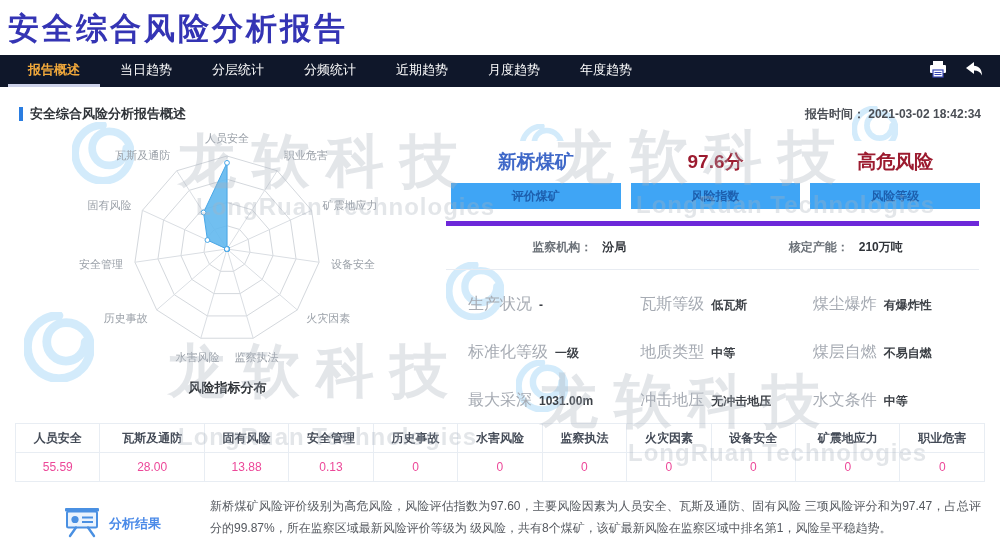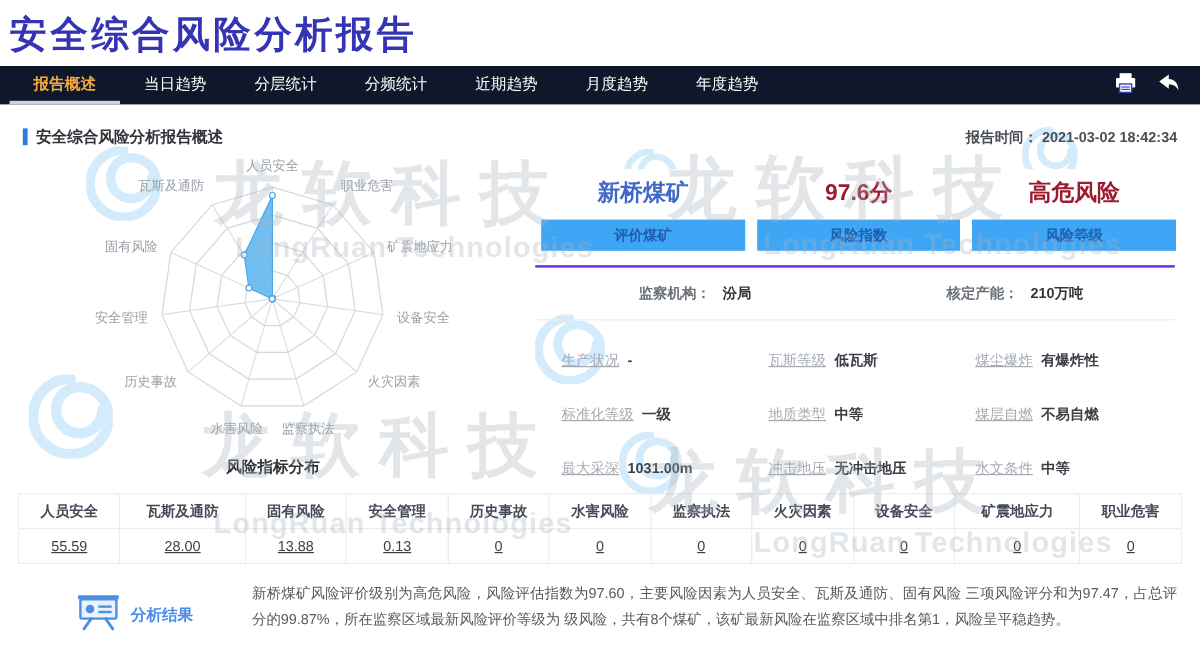--- a/index.html
+++ b/index.html
@@ -33,33 +33,33 @@
   .main-row{display:flex;}
   .left-col{width:425px;flex:none;}
   .radar-title{text-align:center;font-size:13px;font-weight:bold;color:#2f3338;margin-top:-2px;}
   .right-col{flex:1;min-width:0;}
   
   .cards{display:flex;margin:16px 0 0 6px;}
   .card{flex:1;margin:0 5px;text-align:center;}
   .card-value{height:42px;line-height:42px;font-size:19px;font-weight:bold;background:#fff;}
   .card-label{background:#3fa5f5;color:#1d5fae;height:26px;line-height:26px;font-size:12px;font-weight:bold;}
   
-  .org-row{display:flex;border-top:2px solid #6d28d9;border-bottom:1px solid #e8ecf2;margin:12px 6px 0;padding:13px 0;}
+  .org-row{display:flex;border-top:5px solid #6d28d9;border-bottom:1px solid #e8ecf2;margin:12px 6px 0;padding:13px 0;}
   .org-item{flex:1;text-align:center;font-size:12px;}
   .org-label{color:#6b7178;font-weight:bold;margin-right:10px;}
   .org-value{color:#30343a;font-weight:bold;}
   
   .details{display:grid;grid-template-columns:repeat(3,1fr);row-gap:27px;padding:24px 0 0 28px;}
-  .d-label{color:#a6abb3;font-size:12px;margin-right:7px;text-decoration:underline;}
+  .d-label{color:#a6abb3;font-size:16px;margin-right:7px;}
   .d-value{color:#3c4046;font-size:12px;font-weight:bold;}
   
   .risk-table{width:100%;border-collapse:collapse;margin-top:12px;}
   .risk-table th,.risk-table td{border:1px solid #e8edf3;height:26px;text-align:center;font-size:12px;}
   .risk-table th{color:#444b57;font-weight:bold;}
-  .risk-table td{color:#404040;text-decoration:underline;}
+  .risk-table td{color:#ec4899;}
   
   .analysis{display:flex;margin-top:14px;align-items:flex-start;}
   .analysis-label-box{width:195px;flex:none;display:flex;align-items:center;justify-content:center;gap:9px;padding-top:10px;}
   .analysis-label{color:#4a8ae8;font-size:13px;font-weight:bold;}
   .analysis-text{flex:1;font-size:12px;color:#55595f;line-height:1.8;text-align:justify;padding-right:4px;}
 </style>
 </head>
 <body>
 
 <div class="swirl" style="left:72px;top:122px;width:62px;height:62px;">

